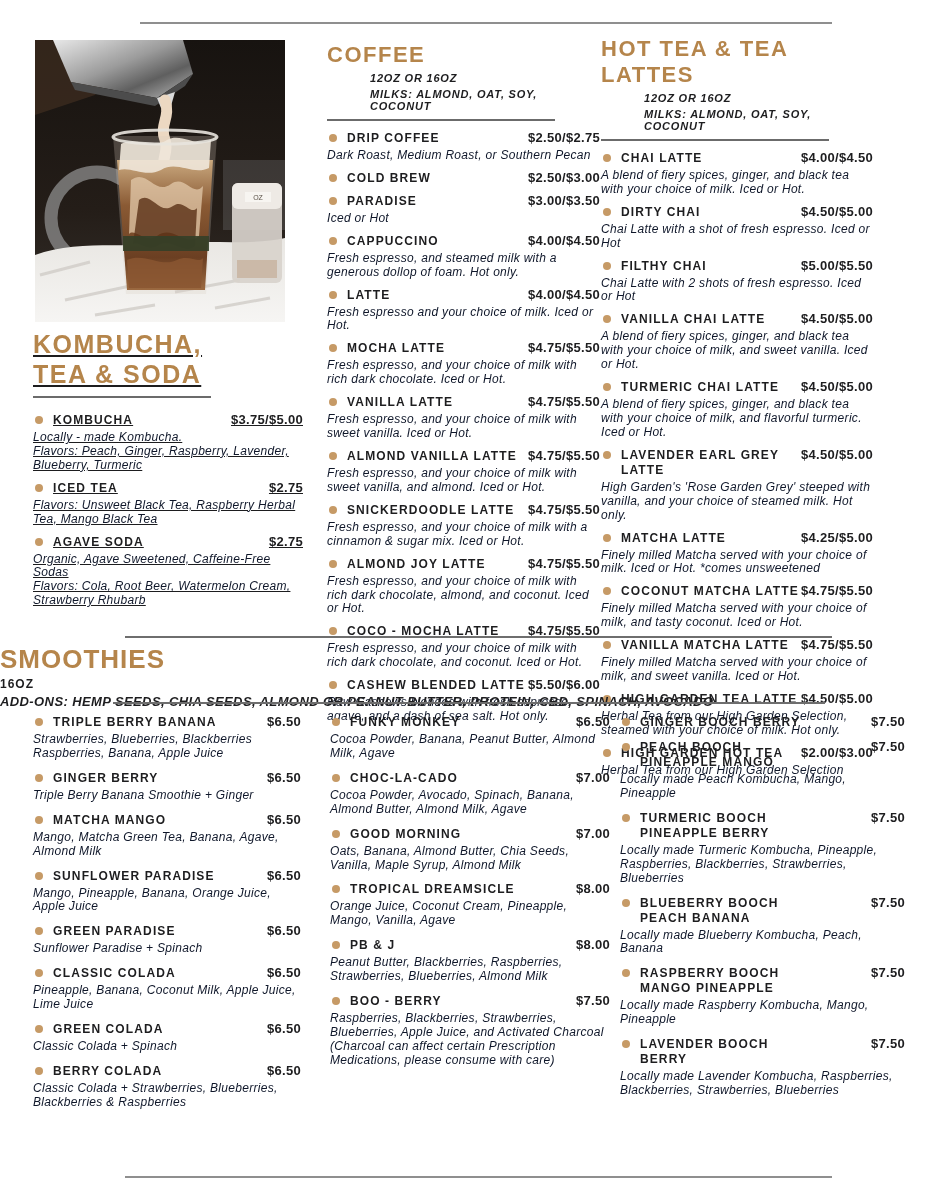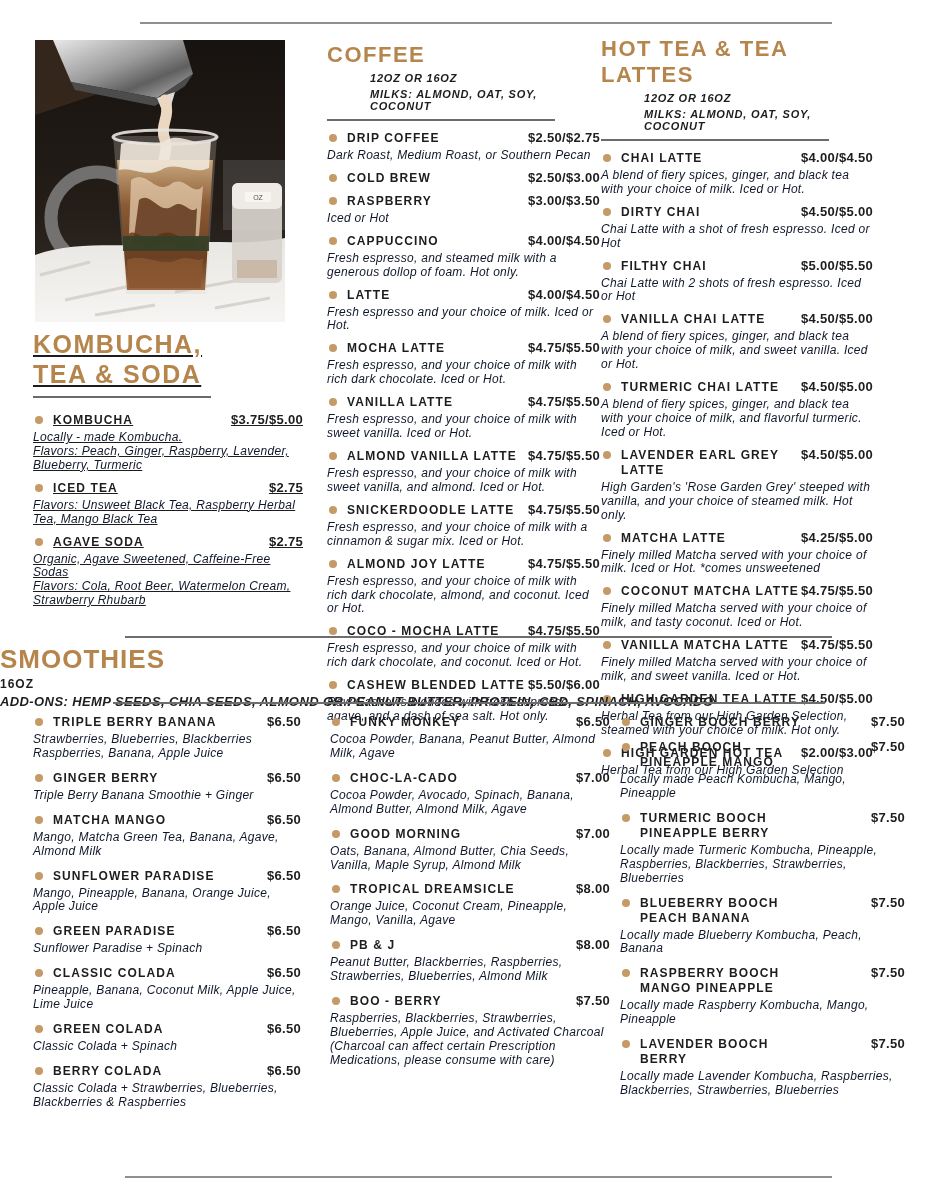--- a/index.html
+++ b/index.html
@@ -173,21 +173,21 @@
           <span class="bullet"></span>
           <span class="item-name">COLD BREW</span>
           <span class="item-price">$2.50/$3.00</span>
         </div>
 
       </div>
 
       <div class="item">
         <div class="item-row">
           <span class="bullet"></span>
-          <span class="item-name">RASPBERRY</span>
+          <span class="item-name">PARADISE</span>
           <span class="item-price">$3.00/$3.50</span>
         </div>
         <div class="item-desc">Iced or Hot</div>
       </div>
 
       <div class="item">
         <div class="item-row">
           <span class="bullet"></span>
           <span class="item-name">CAPPUCCINO</span>
           <span class="item-price">$4.00/$4.50</span>

